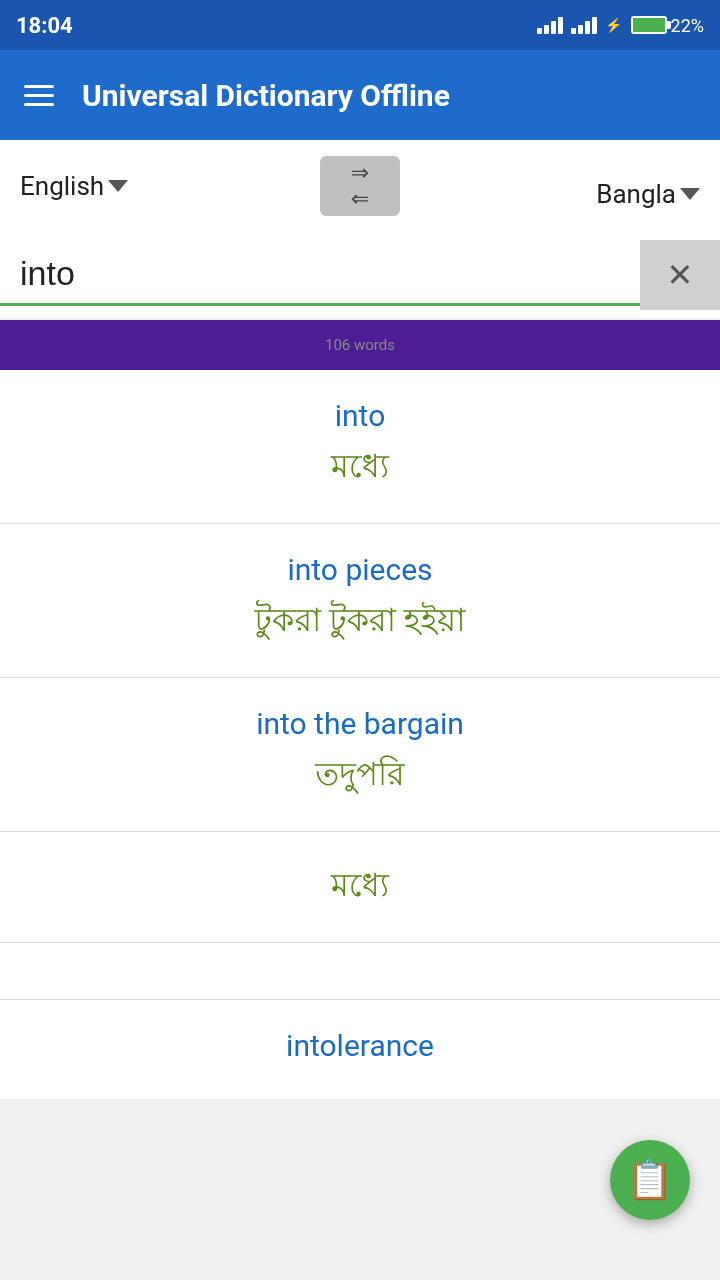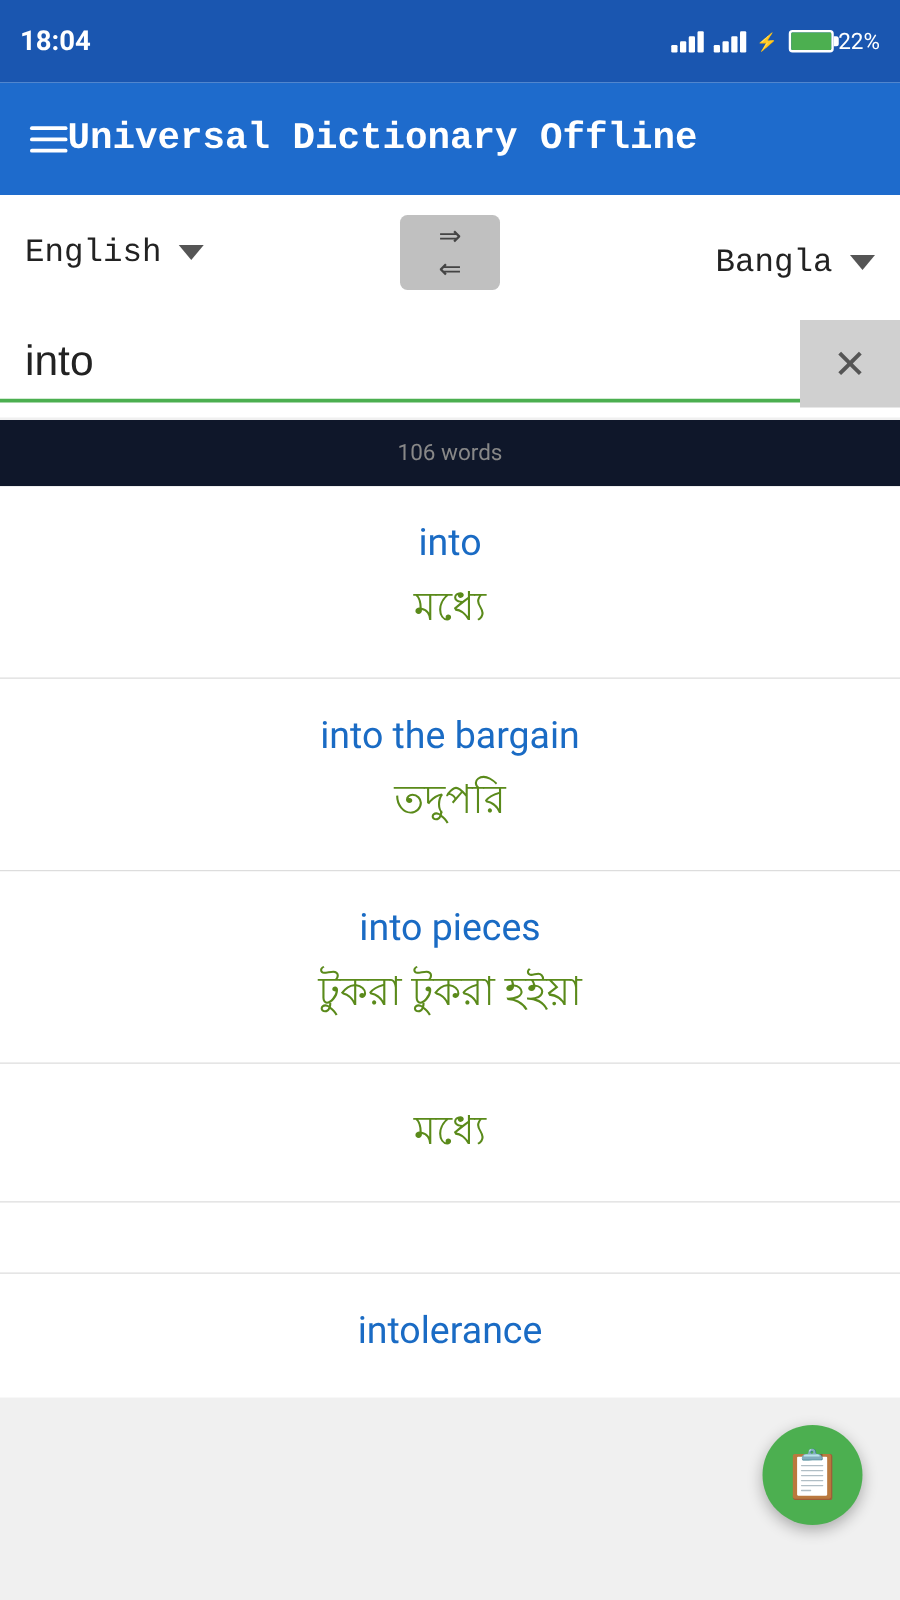--- a/index.html
+++ b/index.html
@@ -8,21 +8,21 @@
       width: 720px;
       min-height: 1280px;
       font-family: 'Roboto', Arial, sans-serif;
       background: #f0f0f0;
       position: relative;
     }
 
     
     .status-bar {
       background: #1a56b0;
-      height: 66px;
+      height: 50px;
       display: flex;
       align-items: center;
       justify-content: space-between;
       padding: 0 16px;
       color: white;
       font-size: 22px;
       font-weight: bold;
     }
     .status-right {
       display: flex;
@@ -76,21 +76,21 @@
       font-size: 14px;
     }
 
     
     .app-bar {
       background: #1e6bcc;
       height: 90px;
       display: flex;
       align-items: center;
       padding: 0 24px;
-      font-family: Liberation Mono, monospace;
+      gap: 28px;
     }
     .hamburger-icon {
       color: white;
       font-size: 32px;
       cursor: pointer;
       display: flex;
       flex-direction: column;
       gap: 6px;
     }
     .hamburger-icon span {
@@ -111,24 +111,22 @@
       background: white;
       padding: 16px 20px;
       display: flex;
       align-items: center;
       justify-content: space-between;
       gap: 10px;
     }
     .lang-dropdown {
       display: flex;
       align-items: center;
-      gap: 10px;
       flex: 1;
       cursor: pointer;
-      font-family: Liberation Mono, monospace;
     }
     .lang-dropdown-label {
       font-size: 26px;
       color: #222;
     }
     .chevron-down {
       width: 0;
       height: 0;
       border-left: 10px solid transparent;
       border-right: 10px solid transparent;
@@ -190,23 +188,23 @@
     .x-icon {
       font-size: 32px;
       color: #555;
       font-weight: 300;
     }
 
     
     .word-count {
       text-align: center;
       padding: 16px;
-      font-size: 18px;
+      font-size: 15px;
       color: #888;
-      background: #0f172a;
+      background: #4c1d95;
     }
 
     
     .results-list {
       background: white;
     }
     .result-item {
       padding: 28px 20px;
       text-align: center;
       border-bottom: 1px solid #ddd;
@@ -313,30 +311,30 @@
 <div class="word-count">106 words</div>
 
 <div class="results-list">
 
   <div class="result-item">
     <div class="result-english">into</div>
     <div class="result-bangla">মধ্যে</div>
   </div>
 
   <div class="result-item">
+    <div class="result-english">into pieces</div>
+    <div class="result-bangla">টুকরা টুকরা হইয়া</div>
+  </div>
+
+  <div class="result-item">
     <div class="result-english">into the bargain</div>
     <div class="result-bangla">তদুপরি</div>
   </div>
 
   <div class="result-item">
-    <div class="result-english">into pieces</div>
-    <div class="result-bangla">টুকরা টুকরা হইয়া</div>
-  </div>
-
-  <div class="result-item">
     <div class="result-bangla">মধ্যে</div>
   </div>
 
   <div class="result-item">
   </div>
 
   <div class="result-item">
     <div class="result-english">intolerance</div>
   </div>
 

